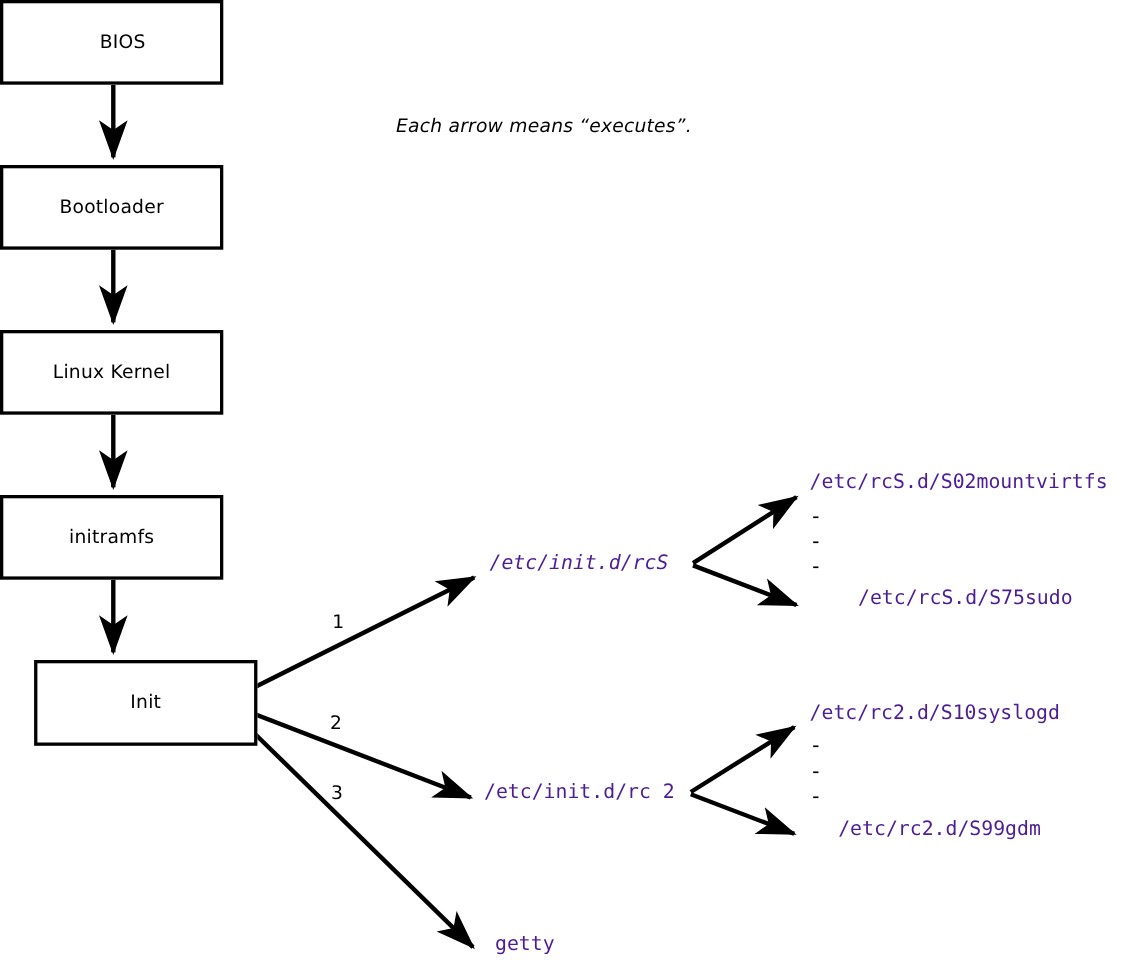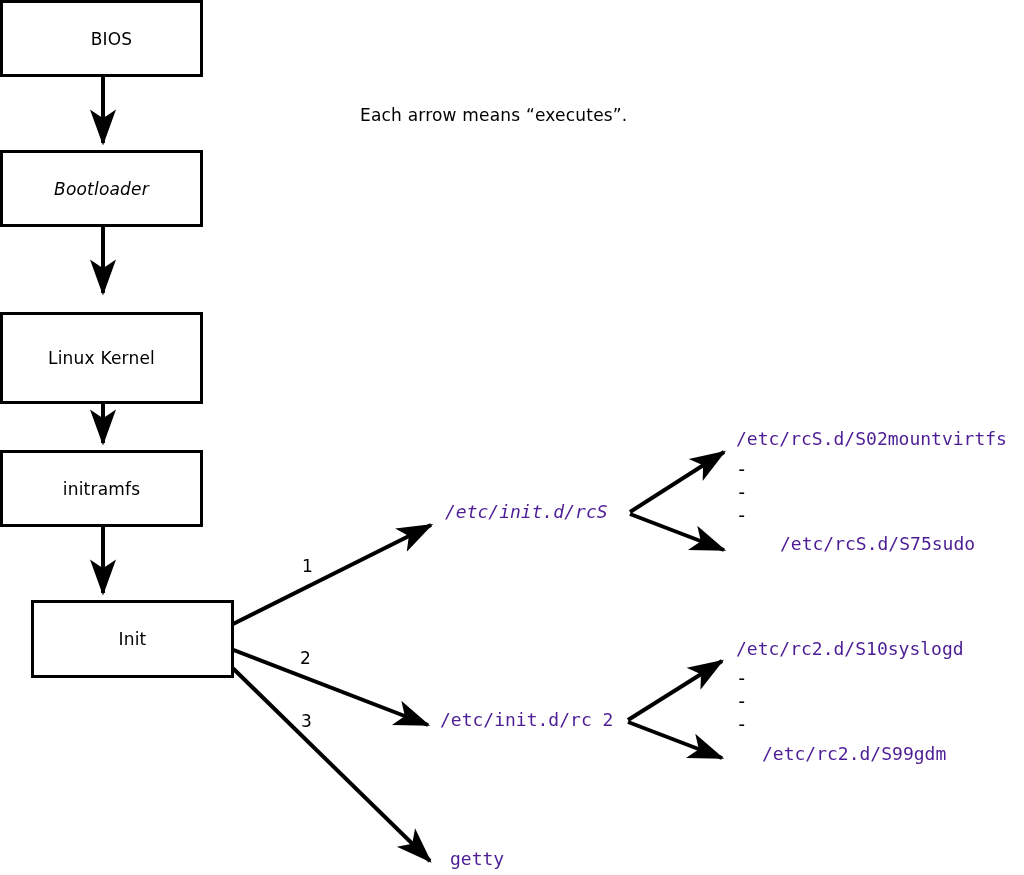--- a/index.html
+++ b/index.html
@@ -40,20 +40,21 @@
     color: #000000;
     letter-spacing: 0.2px;
   }
   .note-text {
     position: absolute;
     font-family: "DejaVu Sans", sans-serif;
     font-size: 17px;
     color: #000000;
     white-space: nowrap;
     letter-spacing: 0.2px;
+    font-style: italic;
   }
   .mono-label {
     position: absolute;
     font-family: "DejaVu Sans Mono", monospace;
     font-size: 18px;
     color: #4c1d95;
     white-space: nowrap;
     line-height: 1;
   }
   .seq-label {
@@ -118,24 +119,24 @@
       <line x1="628" y1="720" x2="722" y2="661" stroke="#000000" stroke-width="4" marker-end="url(#arrowhead)"></line>
     </g>
     <g>
       <line x1="628" y1="722" x2="722" y2="758" stroke="#000000" stroke-width="4" marker-end="url(#arrowhead)"></line>
     </g>
   </svg>
 
   <div class="stage-box" style="left:0px; top:0px; width:203px; height:77px;padding-left:20px;">
     <span>BIOS</span>
   </div>
-  <div class="stage-box" style="left:0px; top:150px; width:203px; height:77px;font-style:italic;">
+  <div class="stage-box" style="left:0px; top:150px; width:203px; height:77px;">
     <span>Bootloader</span>
   </div>
-  <div class="stage-box" style="left:0px; top:312px; width:203px; height:92px;">
+  <div class="stage-box" style="left:0px; top:300px; width:203px; height:77px;">
     <span>Linux Kernel</span>
   </div>
   <div class="stage-box" style="left:0px; top:450px; width:203px; height:77px;">
     <span>initramfs</span>
   </div>
   <div class="stage-box" style="left:0px; top:600px; width:203px; height:78px;margin-left:31px;">
     <span>Init</span>
   </div>
 
   <div class="note-text" style="left:360px; top:105px;">Each arrow means “executes”.</div>

